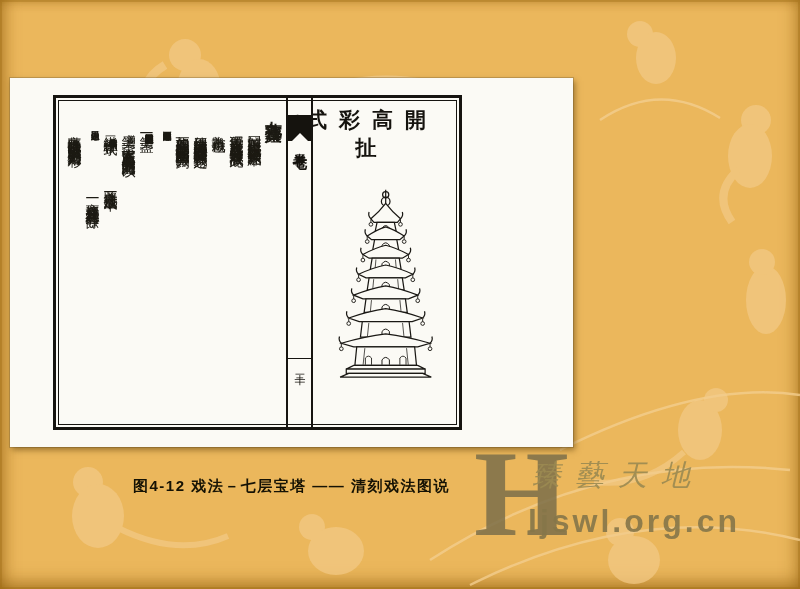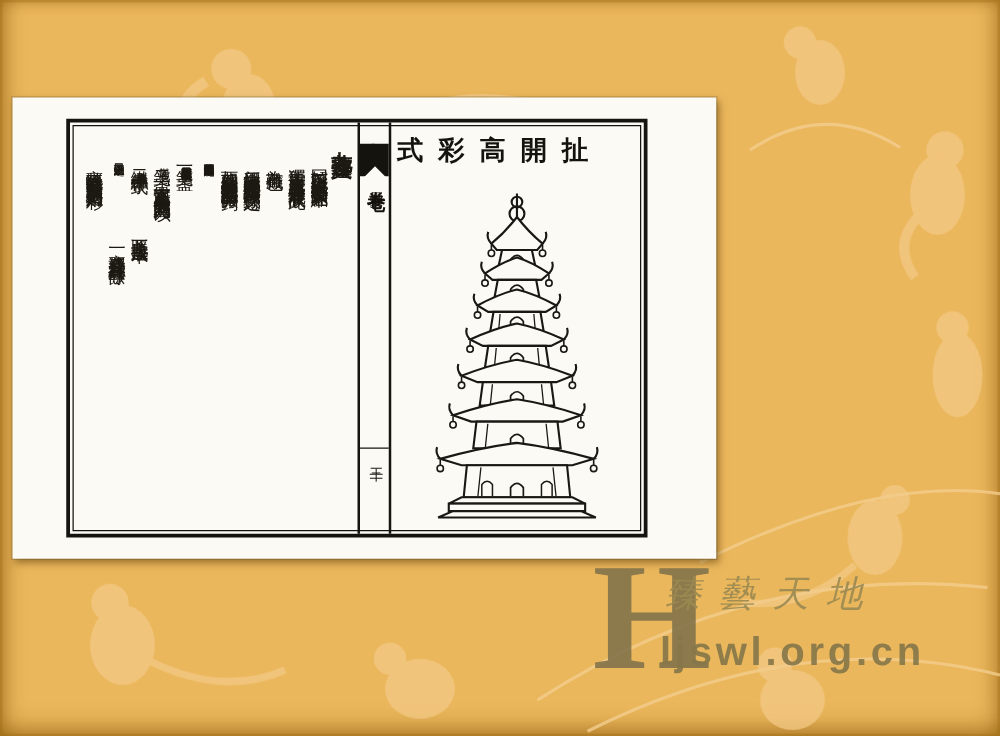--- a/index.html
+++ b/index.html
@@ -14,21 +14,21 @@
                inset 0 8px 12px -8px rgba(140,90,10,.45);
   }
   .pattern{position:absolute;inset:0;z-index:0;}
   
   .scanpage{
     position:absolute;left:10px;top:78px;width:563px;height:369px;
     background:#fbfaf5;z-index:2;
     box-shadow:2px 3px 6px rgba(90,60,10,.55),0 0 0 1px rgba(120,100,60,.35);
   }
   .frame{
-    position:absolute;left:43px;top:17px;width:465px;height:335px;
+    position:absolute;left:43px;top:17px;width:409px;height:335px;
     border:3.5px solid #161410;box-sizing:border-box;text-decoration:underline;
   }
   .frame-inner{position:absolute;inset:2px;border:1px solid #161410;}
   
   .textblock{
     position:absolute;left:0;top:0;bottom:0;width:230px;
     writing-mode:vertical-rl;padding:7px 3px;box-sizing:border-box;
     color:#1c1a13;font-family:"Liberation Serif",serif;overflow:hidden;
   }
   .tcol{line-height:18px;font-size:14px;padding-top:20px;letter-spacing:1px;}
@@ -288,20 +288,21 @@
                           Q 146 275 151 281 L 151 292" fill="none" stroke="#1a1814" stroke-width="1.4"></path>
               <path d="M 66 293 L 170 293 L 182 299 L 54 299 Z" fill="#fbfaf5" stroke="#1a1814" stroke-width="2"></path>
               <rect x="54" y="299" width="128" height="7" fill="#fbfaf5" stroke="#1a1814" stroke-width="2"></rect>
               <path d="M 58 306 L 178 306 L 192 312 L 44 312 Z" fill="#fbfaf5" stroke="#1a1814" stroke-width="2"></path>
             </svg>
         </div>
       </div>
     </div>
   </div>
 
+  <div class="caption">图4-12 戏法－七层宝塔 —— 清刻戏法图说</div>
 
 
   <div class="watermark">
     <span class="wm-h">H</span>
     <span class="wm-cn">臻藝天地</span>
     <span class="wm-domain">ljswl.org.cn</span>
   </div>
 
 </div>
 

